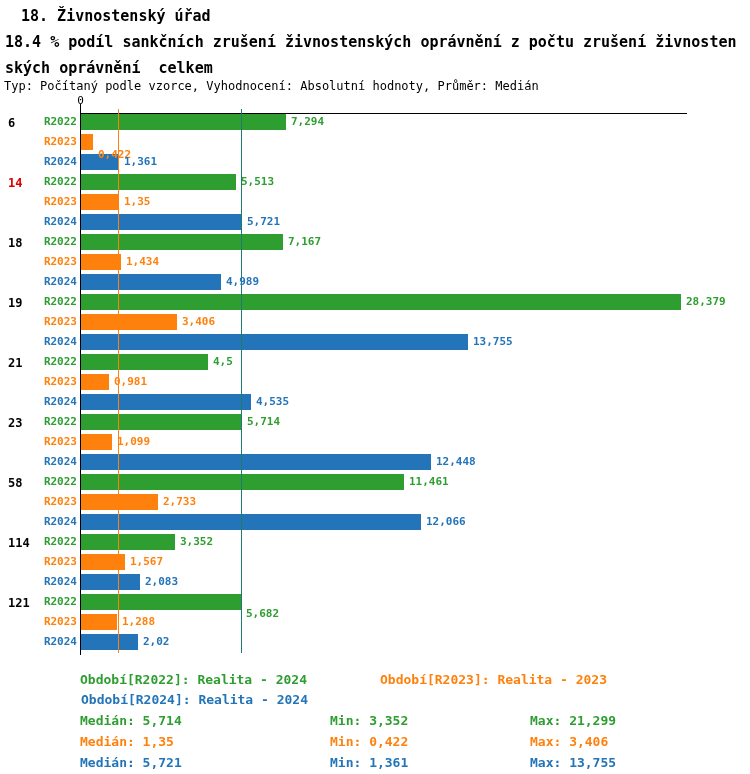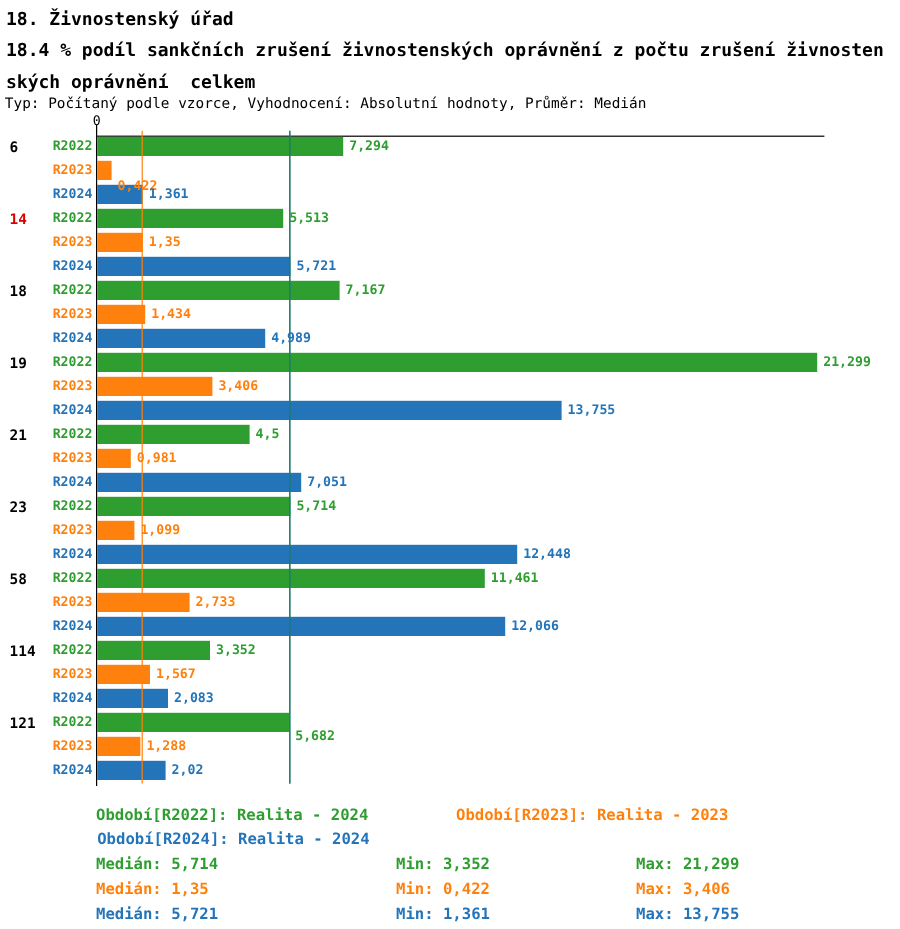--- a/index.html
+++ b/index.html
@@ -3,21 +3,21 @@
 <meta charset="utf-8">
 <style>
   html,body{margin:0;padding:0;}
   body{
     width:750px;height:774px;position:relative;background:#ffffff;overflow:hidden;
     font-family:"DejaVu Sans Mono","Liberation Mono",monospace;
     color:#000;
   }
   .abs{position:absolute;}
   
-  .t1{left:5px;top:7px;font-size:15px;font-weight:bold;white-space:pre;}
+  .t1{left:21px;top:7px;font-size:15px;font-weight:bold;white-space:pre;}
   .t2{left:5px;top:33px;font-size:15px;font-weight:bold;white-space:pre;}
   .t3{left:5px;top:59px;font-size:15px;font-weight:bold;white-space:pre;}
   .meta{left:4px;top:79px;font-size:12px;font-weight:normal;white-space:pre;}
   
   .zero{left:70px;top:94px;width:21px;text-align:center;font-size:11px;font-weight:normal;}
   .axis-v{left:80px;top:104px;width:1px;height:551px;background:var(--axis);}
   .axis-h{left:80px;top:113px;width:607px;height:1px;background:var(--axis);}
   .refline{top:109px;width:1px;height:544px;z-index:3;}
   
   .cat-label{left:8px;width:36px;height:16px;line-height:16px;font-size:12px;font-weight:bold;z-index:4;}
@@ -73,37 +73,37 @@
     <div class="abs val s0" style="top: 234px; left: 288px;">7,167</div>
     <div class="abs series-label s1" style="top: 254px;">R2023</div>
     <div class="abs bar s1bg" style="top: 254px; width: 40px; height: 16px;"></div>
     <div class="abs val s1" style="top: 254px; left: 126px;">1,434</div>
     <div class="abs series-label s2" style="top: 274px;">R2024</div>
     <div class="abs bar s2bg" style="top: 274px; width: 140px; height: 16px;"></div>
     <div class="abs val s2" style="top: 274px; left: 226px;">4,989</div>
     <div class="abs cat-label" style="top: 295px;">19</div>
     <div class="abs series-label s0" style="top: 294px;">R2022</div>
     <div class="abs bar s0bg" style="top: 294px; width: 600px; height: 16px;"></div>
-    <div class="abs val s0" style="top: 294px; left: 686px;">21,299</div>
+    <div class="abs val s0" style="top: 294px; left: 686px;">28,379</div>
     <div class="abs series-label s1" style="top: 314px;">R2023</div>
     <div class="abs bar s1bg" style="top: 314px; width: 96px; height: 16px;"></div>
     <div class="abs val s1" style="top: 314px; left: 182px;">3,406</div>
     <div class="abs series-label s2" style="top: 334px;">R2024</div>
     <div class="abs bar s2bg" style="top: 334px; width: 387px; height: 16px;"></div>
     <div class="abs val s2" style="top: 334px; left: 473px;">13,755</div>
     <div class="abs cat-label" style="top: 355px;">21</div>
     <div class="abs series-label s0" style="top: 354px;">R2022</div>
     <div class="abs bar s0bg" style="top: 354px; width: 127px; height: 16px;"></div>
     <div class="abs val s0" style="top: 354px; left: 213px;">4,5</div>
     <div class="abs series-label s1" style="top: 374px;">R2023</div>
     <div class="abs bar s1bg" style="top: 374px; width: 28px; height: 16px;"></div>
     <div class="abs val s1" style="top: 374px; left: 114px;">0,981</div>
     <div class="abs series-label s2" style="top: 394px;">R2024</div>
     <div class="abs bar s2bg" style="top: 394px; width: 170px; height: 16px;"></div>
-    <div class="abs val s2" style="top: 394px; left: 256px;">7,051</div>
+    <div class="abs val s2" style="top: 394px; left: 256px;">4,535</div>
     <div class="abs cat-label" style="top: 415px;">23</div>
     <div class="abs series-label s0" style="top: 414px;">R2022</div>
     <div class="abs bar s0bg" style="top: 414px; width: 161px; height: 16px;"></div>
     <div class="abs val s0" style="top: 414px; left: 247px;">5,714</div>
     <div class="abs series-label s1" style="top: 434px;">R2023</div>
     <div class="abs bar s1bg" style="top: 434px; width: 31px; height: 16px;"></div>
     <div class="abs val s1" style="top: 434px; left: 117px;">1,099</div>
     <div class="abs series-label s2" style="top: 454px;">R2024</div>
     <div class="abs bar s2bg" style="top: 454px; width: 350px; height: 16px;"></div>
     <div class="abs val s2" style="top: 454px; left: 436px;">12,448</div>

